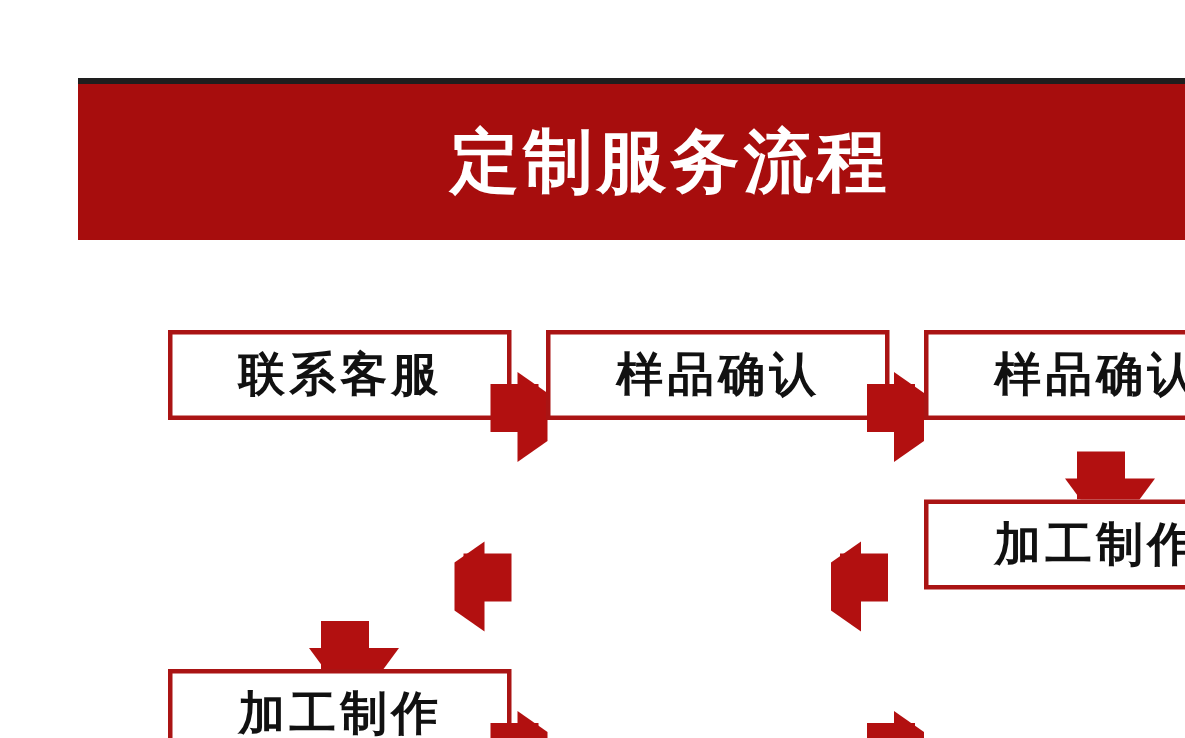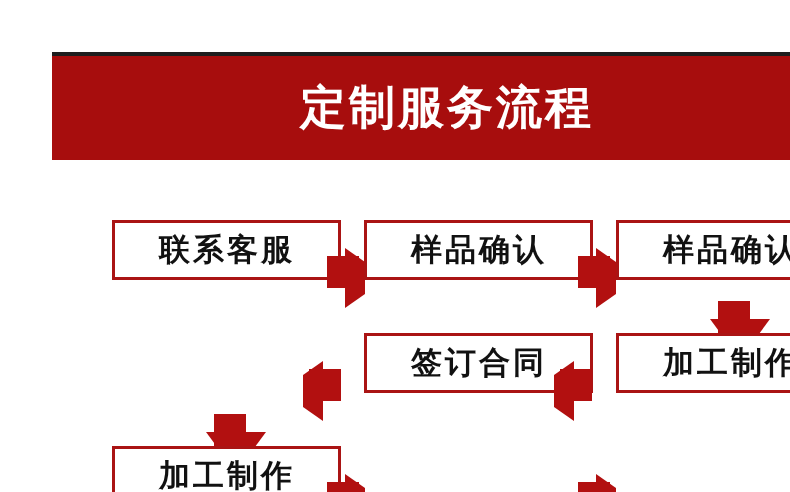--- a/index.html
+++ b/index.html
@@ -101,23 +101,20 @@
 
   <div class="arrow arrow-down" style="left:634px;top:117px">
       <i class="shaft"></i>
       <i class="head"></i>
     </div>
 
   <div class="arrow arrow-left" style="left:251px;top:177px">
       <i class="shaft"></i>
       <i class="head"></i>
     </div>
-  <div class="box" style="left:300px;top:161px">
-    <span class="box-label">签订合同</span>
-  </div>
   <div class="arrow arrow-left" style="left:502px;top:177px">
       <i class="shaft"></i>
       <i class="head"></i>
     </div>
   <div class="box" style="left:552px;top:161px">
     <span class="box-label">加工制作</span>
   </div>
 
   <div class="arrow arrow-down" style="left:130px;top:230px">
       <i class="shaft"></i>

